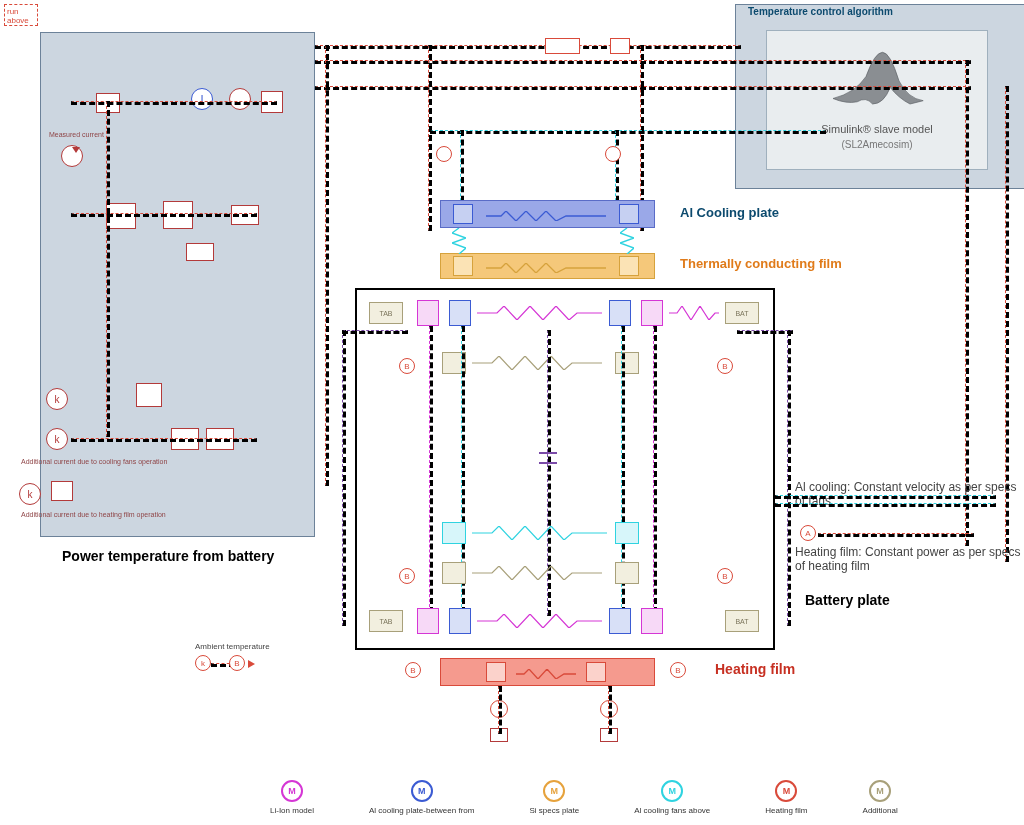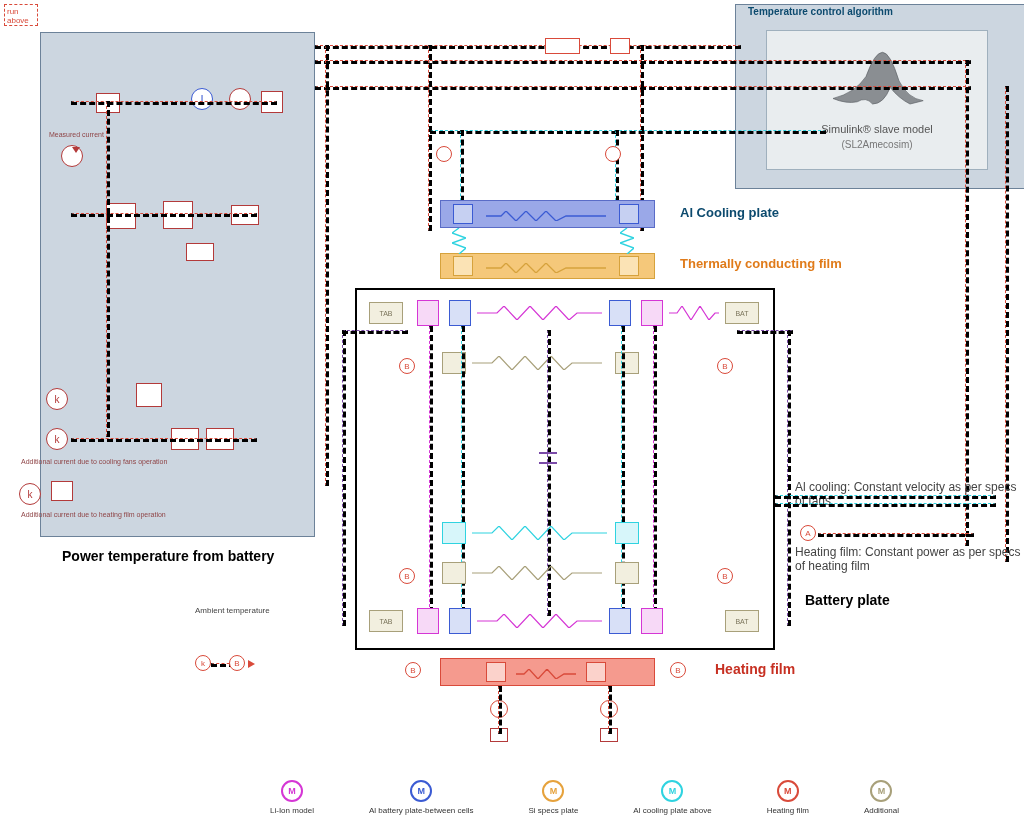--- a/index.html
+++ b/index.html
@@ -199,43 +199,43 @@
   <div class="wire" style="left:498px;top:686px;height:42px;border-left:1.2px dashed #d94a3a"></div>
   <div class="wire" style="left:608px;top:686px;height:42px;border-left:1.2px dashed #d94a3a"></div>
 
   <div class="note" style="left:795px;top:480px;font-size:12px">Al cooling: Constant velocity as per specs of fans</div>
   <div class="note" style="left:795px;top:545px;font-size:12px">Heating film: Constant power as per specs of heating film</div>
   <div class="comp round" style="left:800px;top:525px;width:16px;height:16px;border-color:#d94a3a;color:#d94a3a;font-size:8px;display:flex;align-items:center;justify-content:center">A</div>
   <div class="wire" style="left:775px;top:495px;width:215px;border-top:1px dashed #2fd3e0"></div>
   <div class="wire" style="left:775px;top:503px;width:215px;border-top:1px dashed #2fd3e0"></div>
   <div class="wire" style="left:818px;top:533px;width:150px;border-top:1px dashed #d94a3a"></div>
 
-  <div class="note" style="left:195px;top:606px">Ambient temperature</div>
+  <div class="note" style="left:195px;top:642px">Ambient temperature</div>
   <div class="comp round" style="left:195px;top:655px;width:16px;height:16px;border-color:#d94a3a;color:#d94a3a;font-size:8px;display:flex;align-items:center;justify-content:center">k</div>
   <div class="wire" style="left:211px;top:663px;width:18px;border-top:1.2px dashed #d94a3a"></div>
   <div class="comp round" style="left:229px;top:655px;width:16px;height:16px;border-color:#d94a3a;color:#d94a3a;font-size:8px;display:flex;align-items:center;justify-content:center">B</div>
   <div style="position:absolute;left:248px;top:660px;width:0;height:0;border-top:4px solid transparent;border-bottom:4px solid transparent;border-left:7px solid #d94a3a"></div>
 
   <div class="legend" style="left:270px;top:780px">
 
   <div class="legend-item">
         <div class="legend-circle" style="border-color: rgb(213, 54, 213); color: rgb(213, 54, 213);">M</div>
         <div class="legend-label">Li-Ion model</div>
       </div>
       <div class="legend-item">
         <div class="legend-circle" style="border-color: rgb(59, 91, 211); color: rgb(59, 91, 211);">M</div>
-        <div class="legend-label">Al battery plate-between cells</div>
+        <div class="legend-label">Al cooling plate-between from</div>
       </div>
       <div class="legend-item">
         <div class="legend-circle" style="border-color: rgb(230, 162, 60); color: rgb(230, 162, 60);">M</div>
         <div class="legend-label">Si specs plate</div>
       </div>
       <div class="legend-item">
         <div class="legend-circle" style="border-color: rgb(47, 211, 224); color: rgb(47, 211, 224);">M</div>
-        <div class="legend-label">Al cooling plate above</div>
+        <div class="legend-label">Al cooling fans above</div>
       </div>
       <div class="legend-item">
         <div class="legend-circle" style="border-color: rgb(217, 74, 58); color: rgb(217, 74, 58);">M</div>
         <div class="legend-label">Heating film</div>
       </div>
       <div class="legend-item">
         <div class="legend-circle" style="border-color: rgb(168, 160, 122); color: rgb(168, 160, 122);">M</div>
         <div class="legend-label">Additional</div>
       </div>
     </div>

